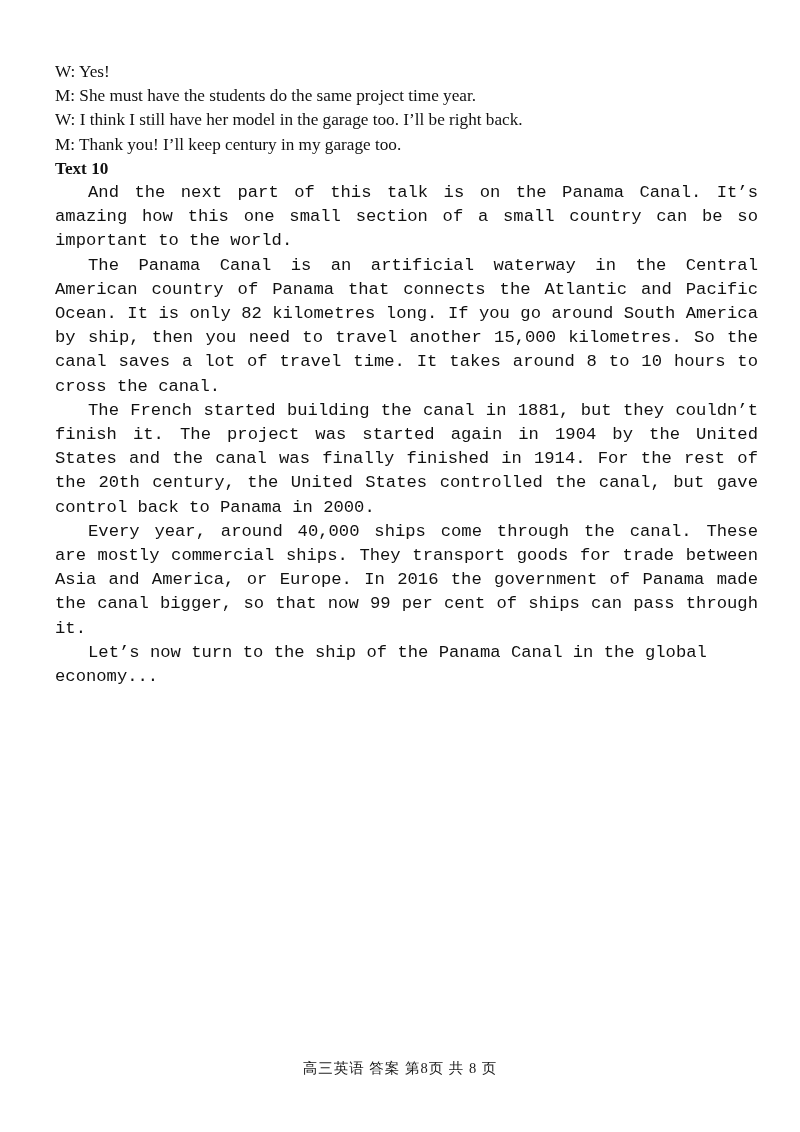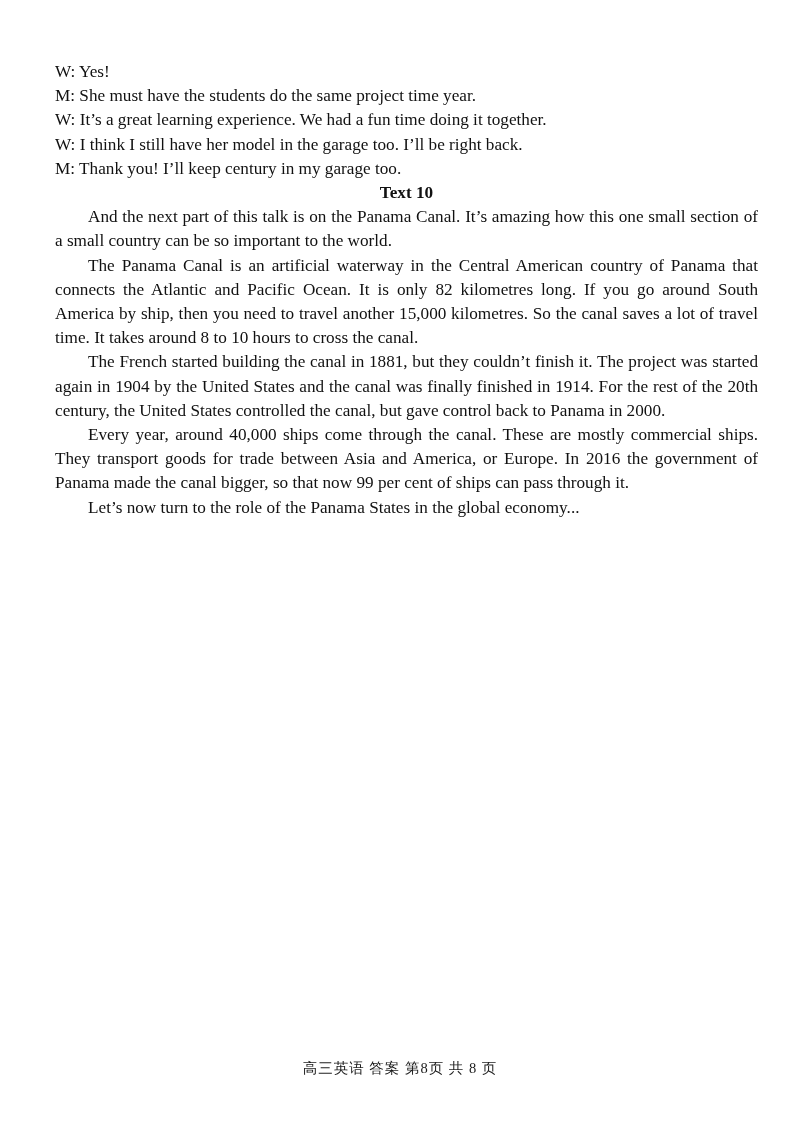--- a/index.html
+++ b/index.html
@@ -27,25 +27,25 @@
     line-height: 24.2px;
   }
   .dialog-line {
     padding-left: 33px;
     text-indent: -33px;
     text-align: justify;
   }
   .dialog-line .speaker { display: inline; }
   .section-heading {
     font-weight: 700;
-    text-align: center;
   }
   .para {
     text-indent: 33px;
     text-align: justify;
+    font-family: Liberation Mono, monospace;
   }
   .para.last { text-align: left; }
   .footer {
     position: absolute;
     top: 1058px;
     left: 0;
     width: 100%;
     text-align: center;
     font-size: 14.5px;
     line-height: 20px;
@@ -56,31 +56,30 @@
 </head>
 <body>
 
 <div class="page">
   <div class="content">
 
     <div class="dialog-line"><span class="speaker">W:</span> <span>Yes!</span></div>
 
     <div class="dialog-line"><span class="speaker">M:</span> <span>She must have the students do the same project time year.</span></div>
 
-    <div class="dialog-line"><span class="speaker">W:</span> <span>It’s a great learning experience. We had a fun time doing it together.</span></div>
 
 
     <div class="dialog-line"><span class="speaker">W:</span> <span>I think I still have her model in the garage too. I’ll be right back.</span></div>
 
     <div class="dialog-line"><span class="speaker">M:</span> <span>Thank you! I’ll keep century in my garage too.</span></div>
 
     <div class="section-heading">Text 10</div>
 
     <p class="para">And the next part of this talk is on the Panama Canal. It’s amazing how this one small section of a small country can be so important to the world.</p>
     <p class="para">The Panama Canal is an artificial waterway in the Central American country of Panama that connects the Atlantic and Pacific Ocean. It is only 82 kilometres long. If you go around South America by ship, then you need to travel another 15,000 kilometres. So the canal saves a lot of travel time. It takes around 8 to 10 hours to cross the canal.</p>
     <p class="para">The French started building the canal in 1881, but they couldn’t finish it. The project was started again in 1904 by the United States and the canal was finally finished in 1914. For the rest of the 20th century, the United States controlled the canal, but gave control back to Panama in 2000.</p>
     <p class="para">Every year, around 40,000 ships come through the canal. These are mostly commercial ships. They transport goods for trade between Asia and America, or Europe. In 2016 the government of Panama made the canal bigger, so that now 99 per cent of ships can pass through it.</p>
-    <p class="para last">Let’s now turn to the role of the Panama States in the global economy...</p>
+    <p class="para last">Let’s now turn to the ship of the Panama Canal in the global economy...</p>
 
   </div>
 
   <div class="footer">高三英语 答案 第8页 共 8 页</div>
 </div>
 
 </body></html>

